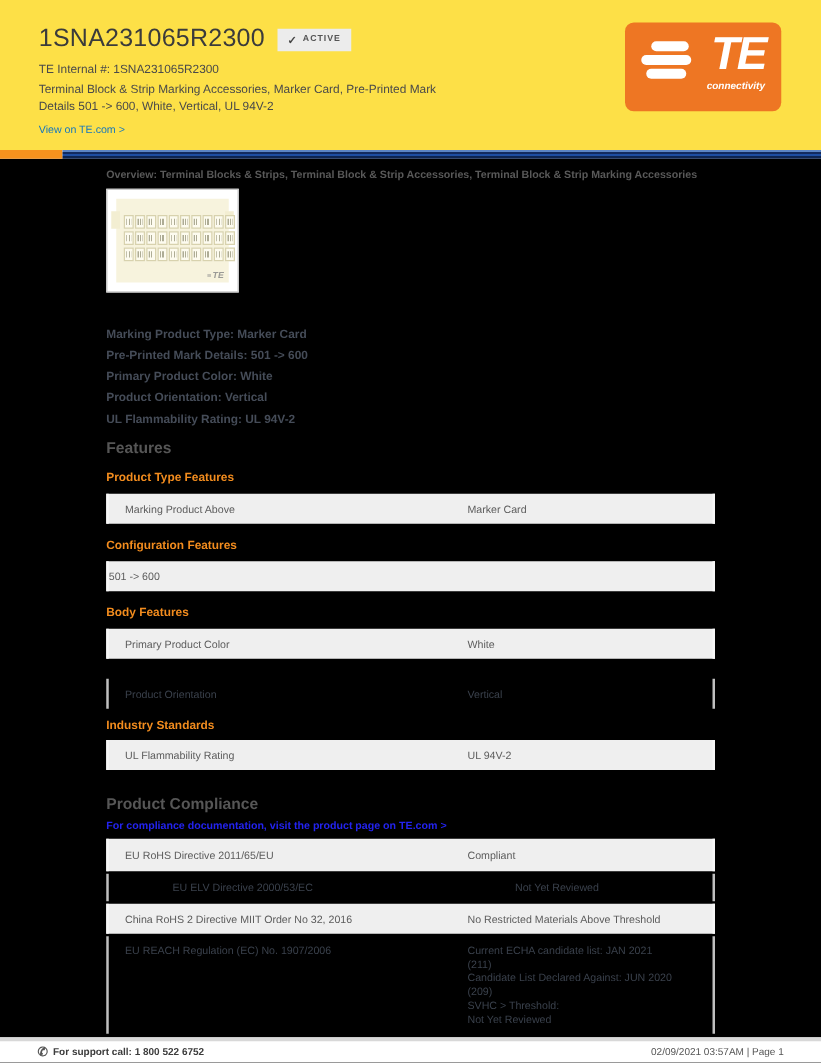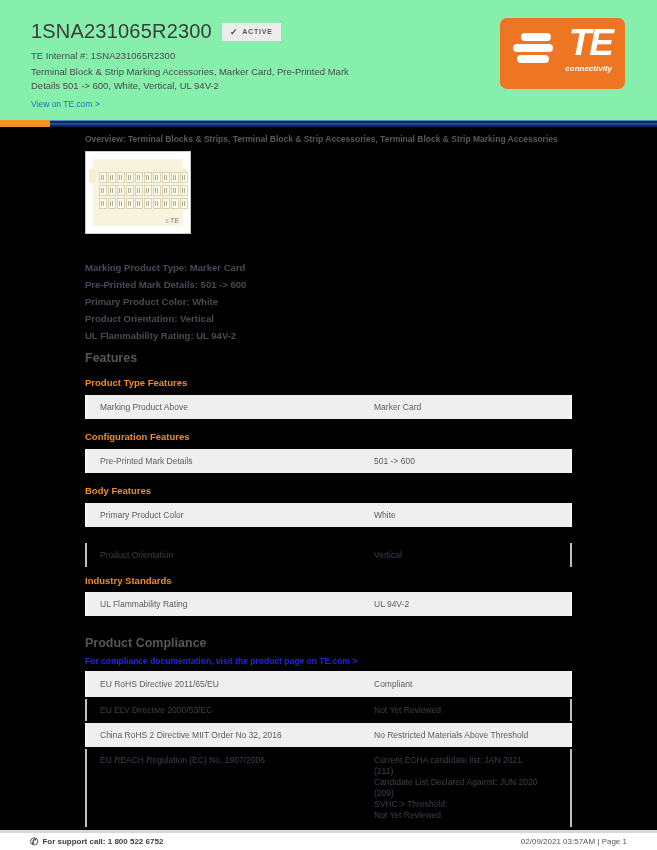--- a/index.html
+++ b/index.html
@@ -4,21 +4,21 @@
 <style>
   * { margin:0; padding:0; box-sizing:border-box; }
   html,body { background:#888; }
   body { font-family:"Liberation Sans", sans-serif; }
   #page {
     width:657px; height:850px; margin:0 auto; background:#ffffff;
     position:relative; overflow:hidden;
   }
 
   
-  .hdr { position:relative; height:120px; background:#86efac; padding:20px 0 0 31px; }
+  .hdr { position:relative; height:120px; background:#fde047; padding:20px 0 0 31px; }
   .title-row { display:flex; align-items:center; gap:10px; }
   .prod-title { font-size:20px; color:#3b3b3b; letter-spacing:.2px; }
   .badge { background:#ececec; color:#555; font-size:7px; font-weight:bold;
     letter-spacing:.8px; padding:4px 8px; display:inline-flex; align-items:center; gap:4px; }
   .badge .chk { font-size:9px; color:#444; }
   .hdr-line { font-size:9.5px; color:#4a4a4a; margin-top:7px; }
   .hdr-desc { font-size:9.5px; color:#4a4a4a; line-height:14px; width:345px; margin-top:4px; }
   .hdr-link { font-size:8.5px; color:#1577bd; margin-top:5px; display:inline-block; cursor:pointer; }
 
   .logo { position:absolute; top:18px; right:32px; width:125px; height:71px;
@@ -72,21 +72,21 @@
   .row.dark { background:transparent; border-left-color:rgba(255,255,255,.75);
     border-right-color:rgba(255,255,255,.75); color:#3a414c; }
 
   .pc-heading { margin-top:20px; font-size:12.5px; font-weight:bold; color:#565656; }
   .pc-link { margin-top:3px; font-size:8.5px; font-weight:bold; color:#2323f0;
     display:inline-block; cursor:pointer; }
 
   .c-rows { margin-top:3px; }
   .c-rows .row { margin-top:2px; }
   .c-rows .row:first-child { margin-top:0; height:26px; }
-  .c-rows .row.r2 { height:22px; }
+  .c-rows .row.r2 { height:22px;padding-left:38px; }
   .c-rows .row.multi { height:auto; align-items:flex-start; padding:6px 0; }
   .c-rows .row.multi .vlines div { line-height:11px; }
   .c-rows .row.empty { height:17px; margin-top:6px; }
 
   
   .footer { height:20px; background:#fff; border-top:3px solid #d8d8d8;
     display:flex; align-items:center; justify-content:space-between; padding:0 30px 0 30px; }
   .footer .support { font-size:8px; font-weight:bold; color:#3c3c3c;
     display:flex; align-items:center; gap:4px; }
   .footer .support .ph { font-size:10px; color:#555; }
@@ -184,21 +184,20 @@
       <div class="sec-heading">Features</div>
 
       <div class="o-head">Product Type Features</div>
       <div class="row">
         <span class="lbl">Marking Product Above</span>
         <span class="val">Marker Card</span>
       </div>
 
       <div class="o-head">Configuration Features</div>
       <div class="row">
-        <span class="lbl">Pre-Printed Mark Details</span>
         <span class="val">501 -&gt; 600</span>
       </div>
 
       <div class="o-head">Body Features</div>
       <div class="row">
         <span class="lbl">Primary Product Color</span>
         <span class="val">White</span>
       </div>
       <div class="row dark" style="margin-top:16px">
         <span class="lbl">Product Orientation</span>

